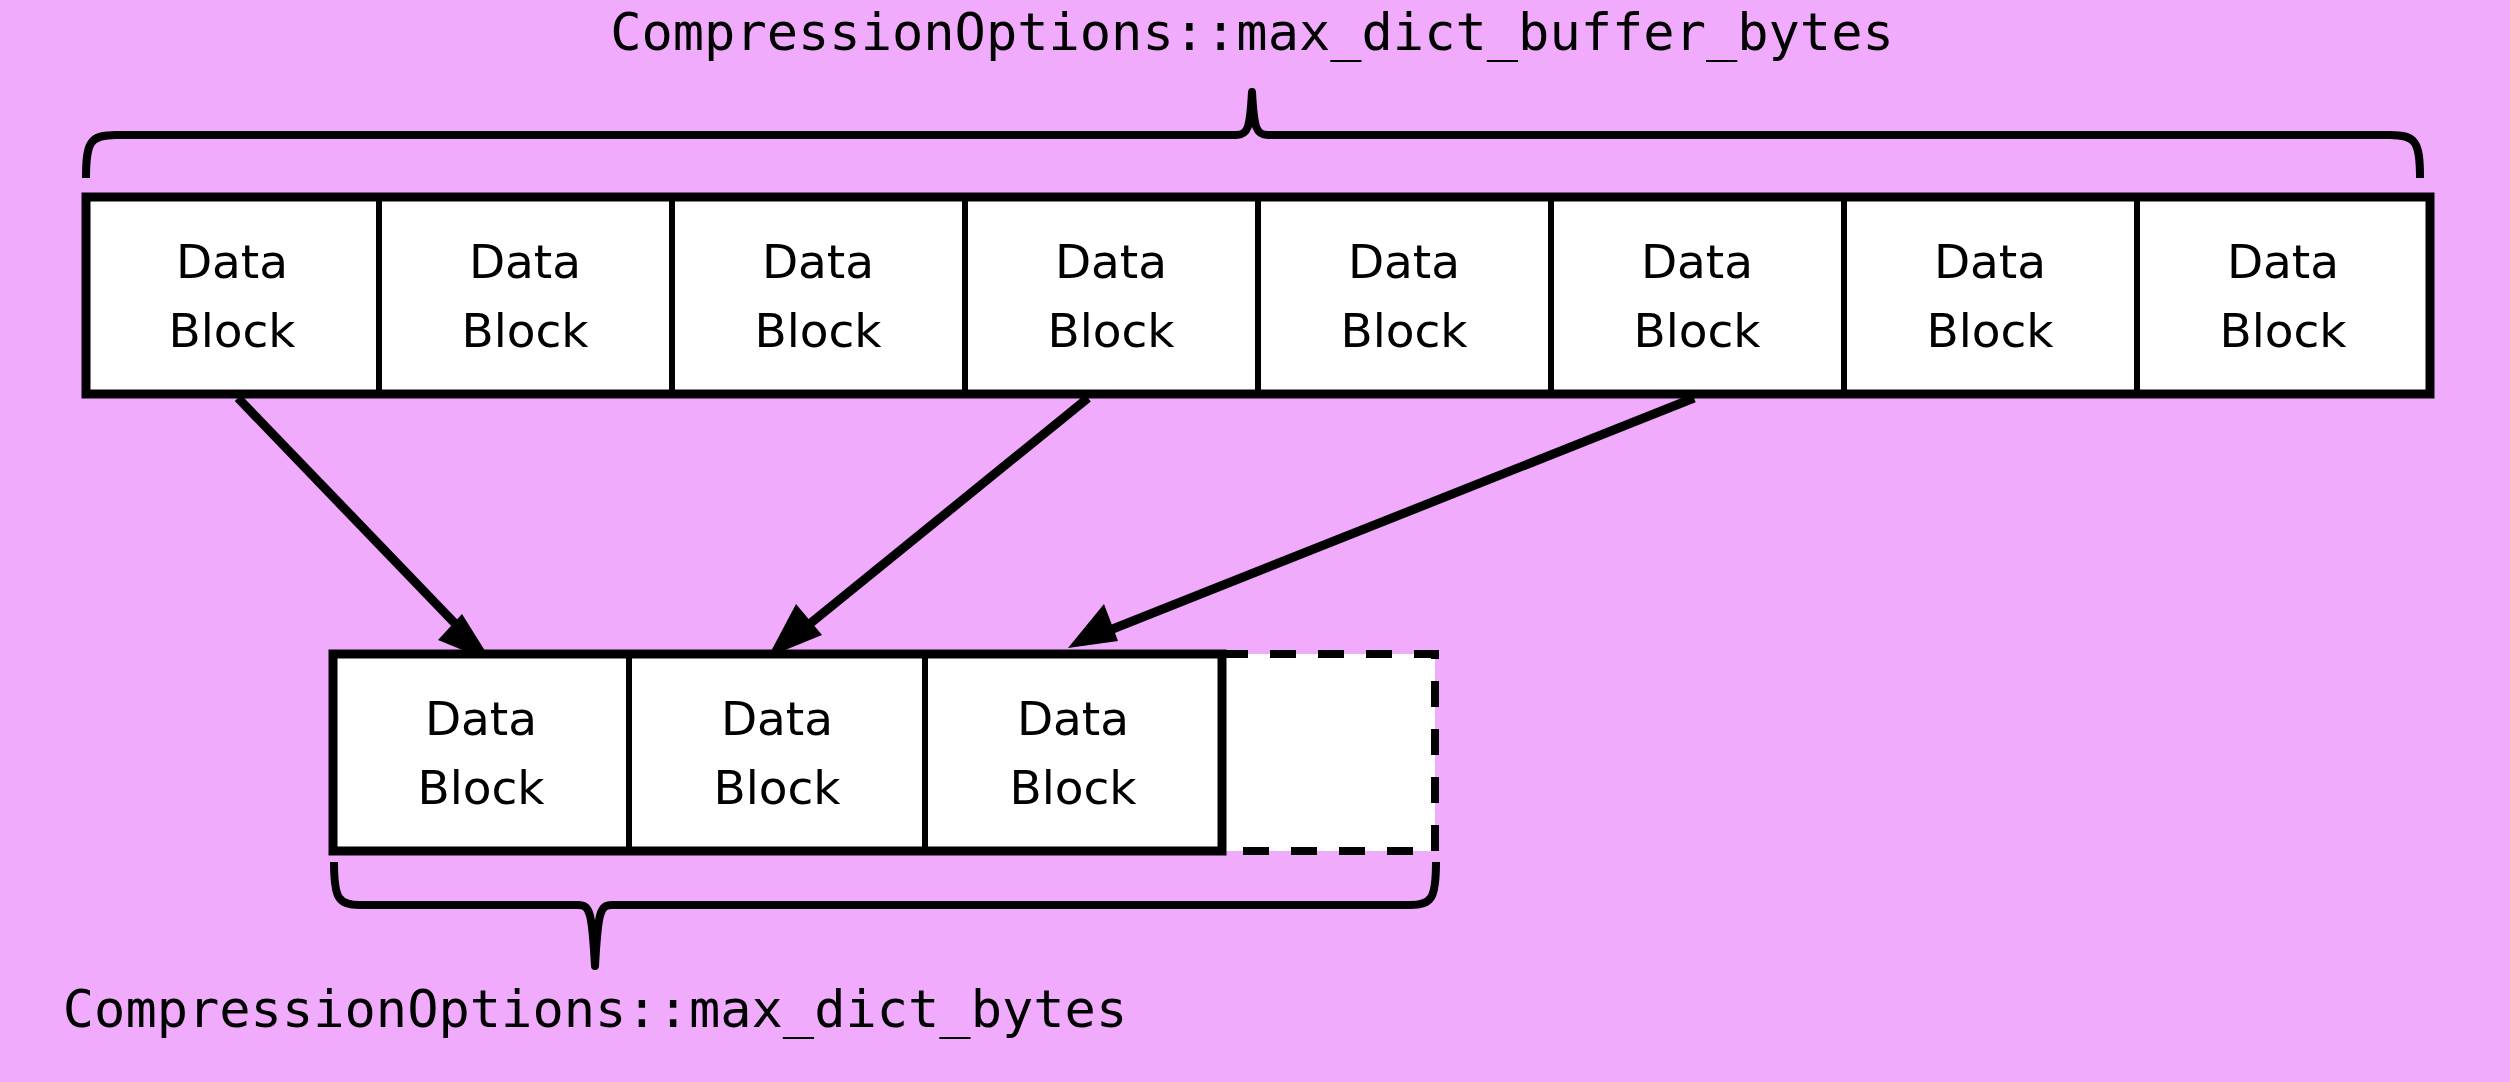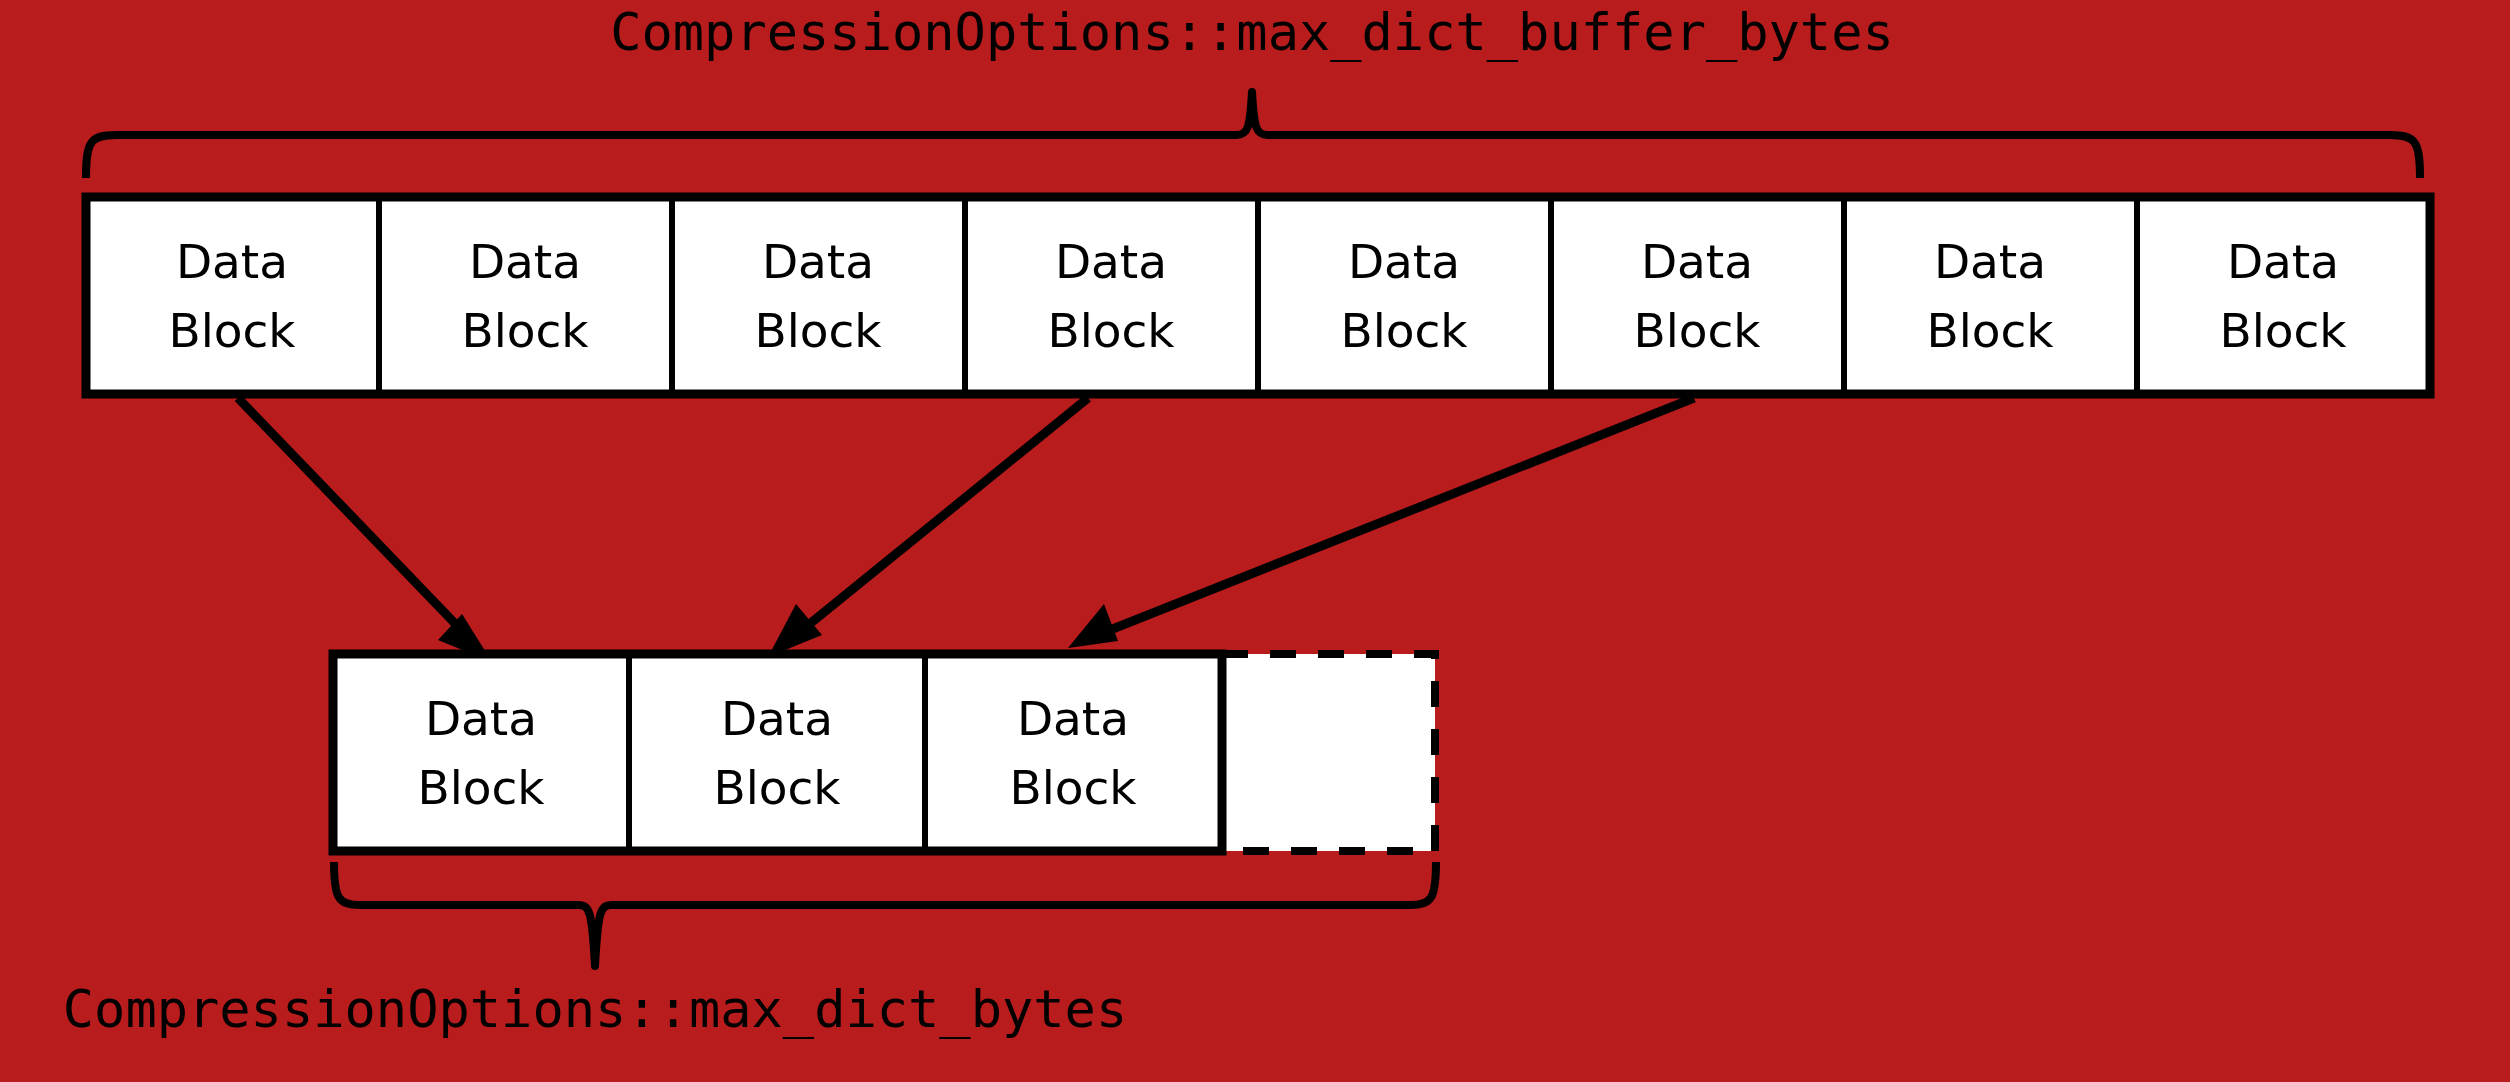--- a/index.html
+++ b/index.html
@@ -10,21 +10,21 @@
   body {
     width: 2510px;
     height: 1082px;
     overflow: hidden;
     font-family: "Liberation Sans", sans-serif;
   }
   #diagram-root {
     position: relative;
     width: 2510px;
     height: 1082px;
-    background: #b91c1c;
+    background: #f0abfc;
   }
   svg.diagram-canvas {
     position: absolute;
     top: 0;
     left: 0;
     width: 2510px;
     height: 1082px;
     display: block;
   }
   .mono-label {

